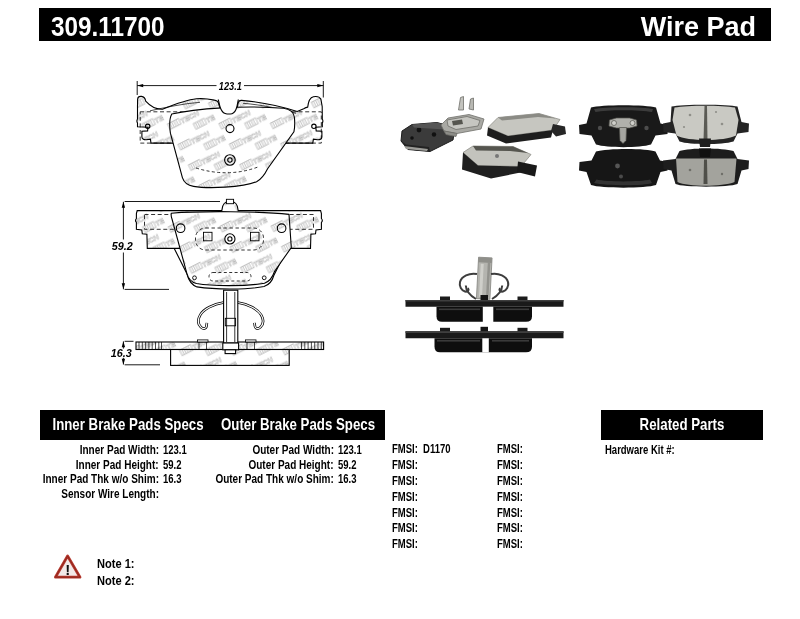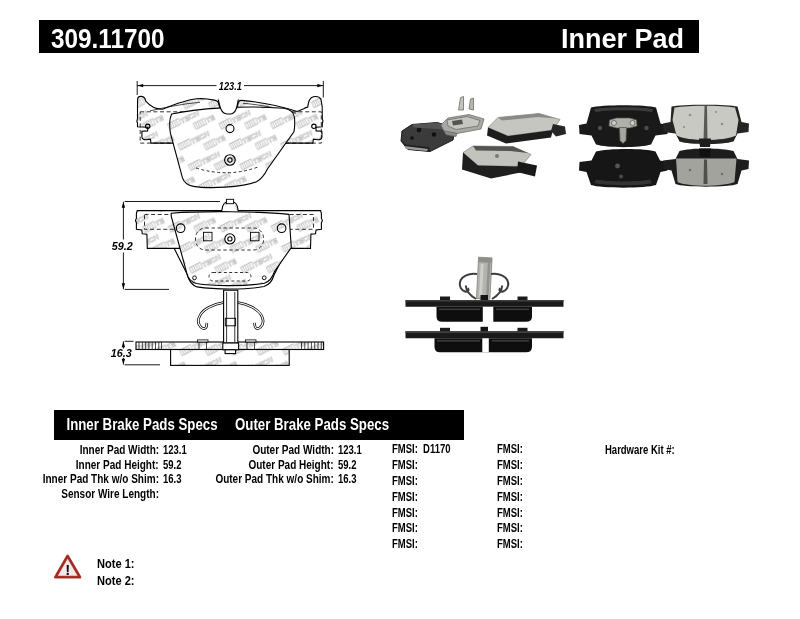--- a/index.html
+++ b/index.html
@@ -1,42 +1,45 @@
 <!DOCTYPE html>
 <html><head>
 <meta charset="utf-8">
 <style>
 html,body{margin:0;padding:0;background:#fff;}
 .page{position:relative;width:800px;height:619px;background:#fff;overflow:hidden;
   font-family:"Liberation Sans",sans-serif;}
-.hdr{position:absolute;left:39px;top:20px;width:660px;height:33px;background:#000;}
+.hdr{position:absolute;left:39px;top:8px;width:732px;height:33px;background:#000;}
 .hdr .l{position:absolute;left:12px;top:3.5px;color:#fff;font-weight:bold;font-size:27px;
   display:inline-block;transform:scaleX(0.90);transform-origin:0 50%;}
 .hdr .r{position:absolute;right:15px;top:3.5px;color:#fff;font-weight:bold;font-size:27px;
   display:inline-block;transform:scaleX(1.0);transform-origin:100% 50%;}
 .bar{position:absolute;top:410px;height:30px;background:#000;color:#fff;font-weight:bold;
   font-size:17px;}
 .bar .bt{position:absolute;top:4.5px;display:inline-block;white-space:nowrap;
   transform:translateX(-50%) scaleX(0.78);}
 .lab{position:absolute;font-weight:bold;font-size:13px;color:#000;white-space:nowrap;
   transform:scaleX(0.77);transform-origin:100% 0;}
 .val{position:absolute;font-weight:bold;font-size:13px;color:#000;white-space:nowrap;
   transform:scaleX(0.73);transform-origin:0 0;}
 </style>
 </head>
 <body>
 <div class="page">
   <div class="hdr">
       <span class="l">309.11700</span>
-      <span class="r">Inner Pad</span>
+      <span class="r">Wire Pad</span>
     </div>
 
-  <div class="bar" style="left:54px;width:410px;">
+  <div class="bar" style="left:40px;width:345px;">
     <span class="bt" style="left:87.6px;">Inner Brake Pads Specs</span>
     <span class="bt" style="left:258px;">Outer Brake Pads Specs</span>
+  </div>
+  <div class="bar" style="left:601px;width:162px;">
+    <span class="bt" style="left:81px;">Related Parts</span>
   </div>
 
   <div class="lab" style="right:641px;top:442.2px;">Inner Pad Width:</div>
   <div class="val" style="left:163px;top:442.2px;">123.1</div>
   <div class="lab" style="right:641px;top:456.8px;">Inner Pad Height:</div>
   <div class="val" style="left:163px;top:456.8px;">59.2</div>
   <div class="lab" style="right:641px;top:471.4px;">Inner Pad Thk w/o Shim:</div>
   <div class="val" style="left:163px;top:471.4px;">16.3</div>
   <div class="lab" style="right:641px;top:486px;">Sensor Wire Length:</div>
 

